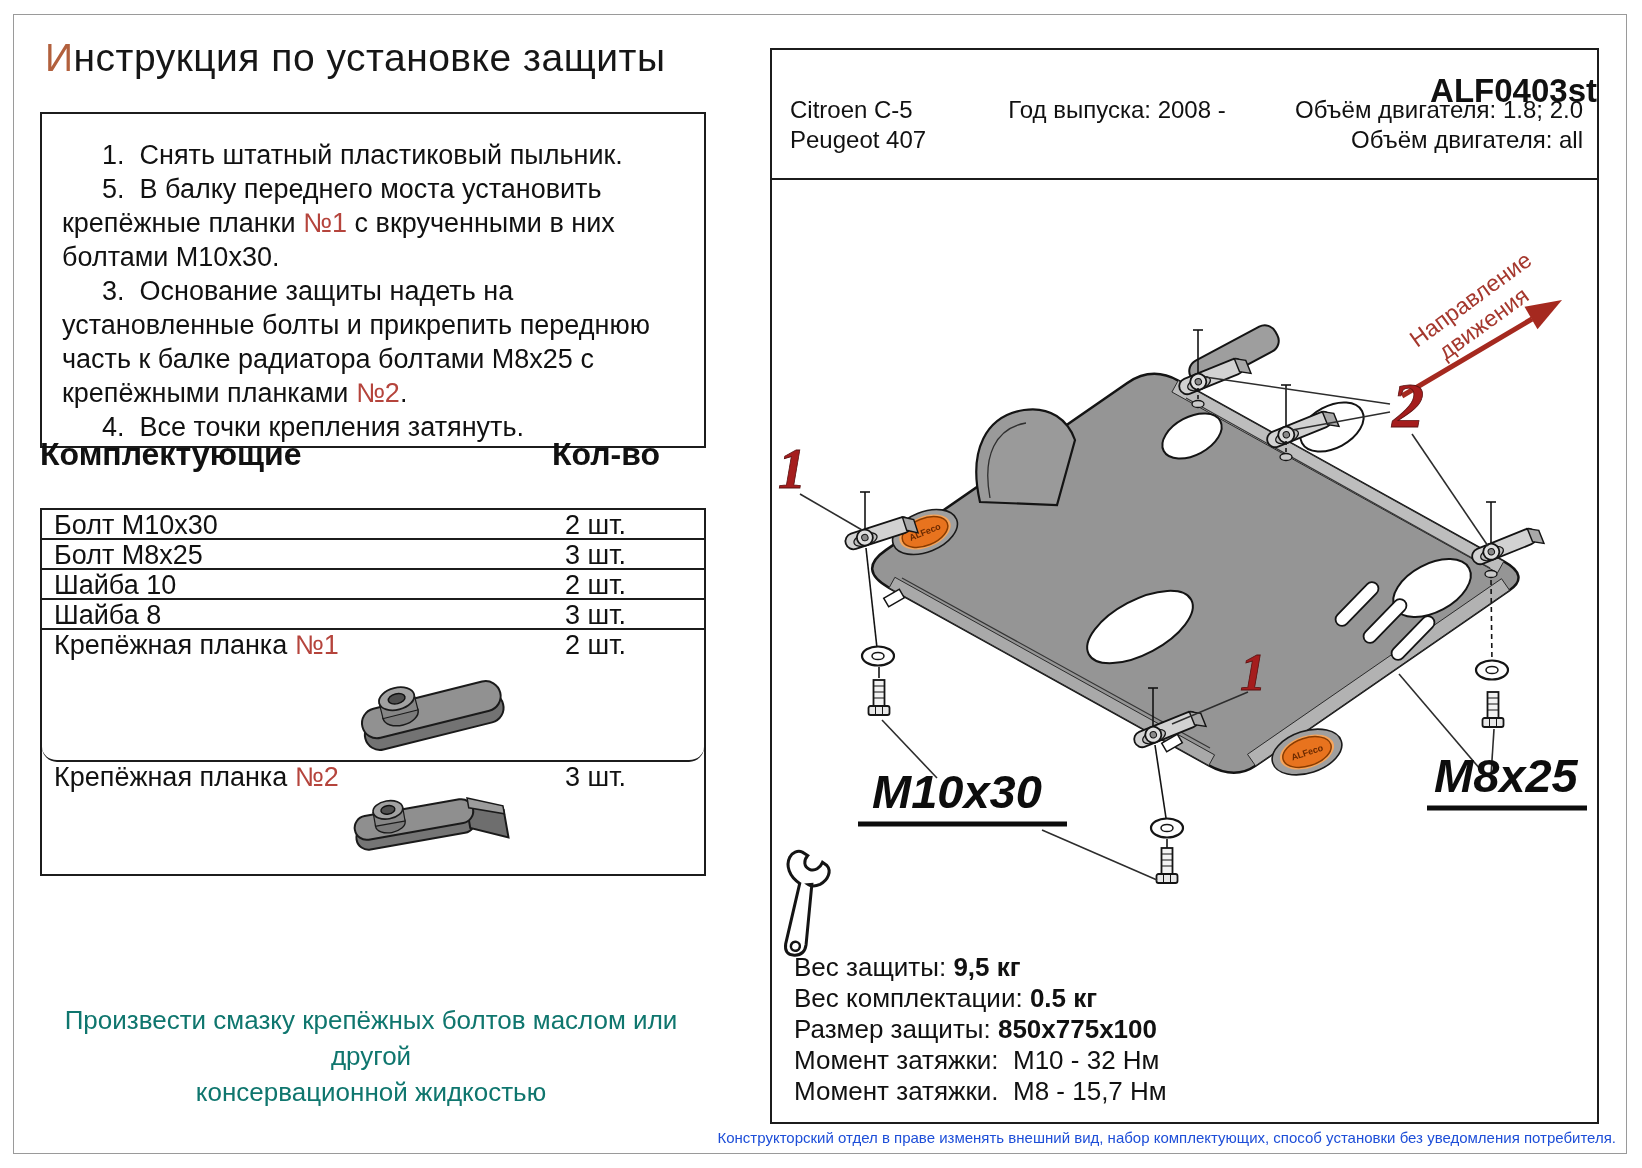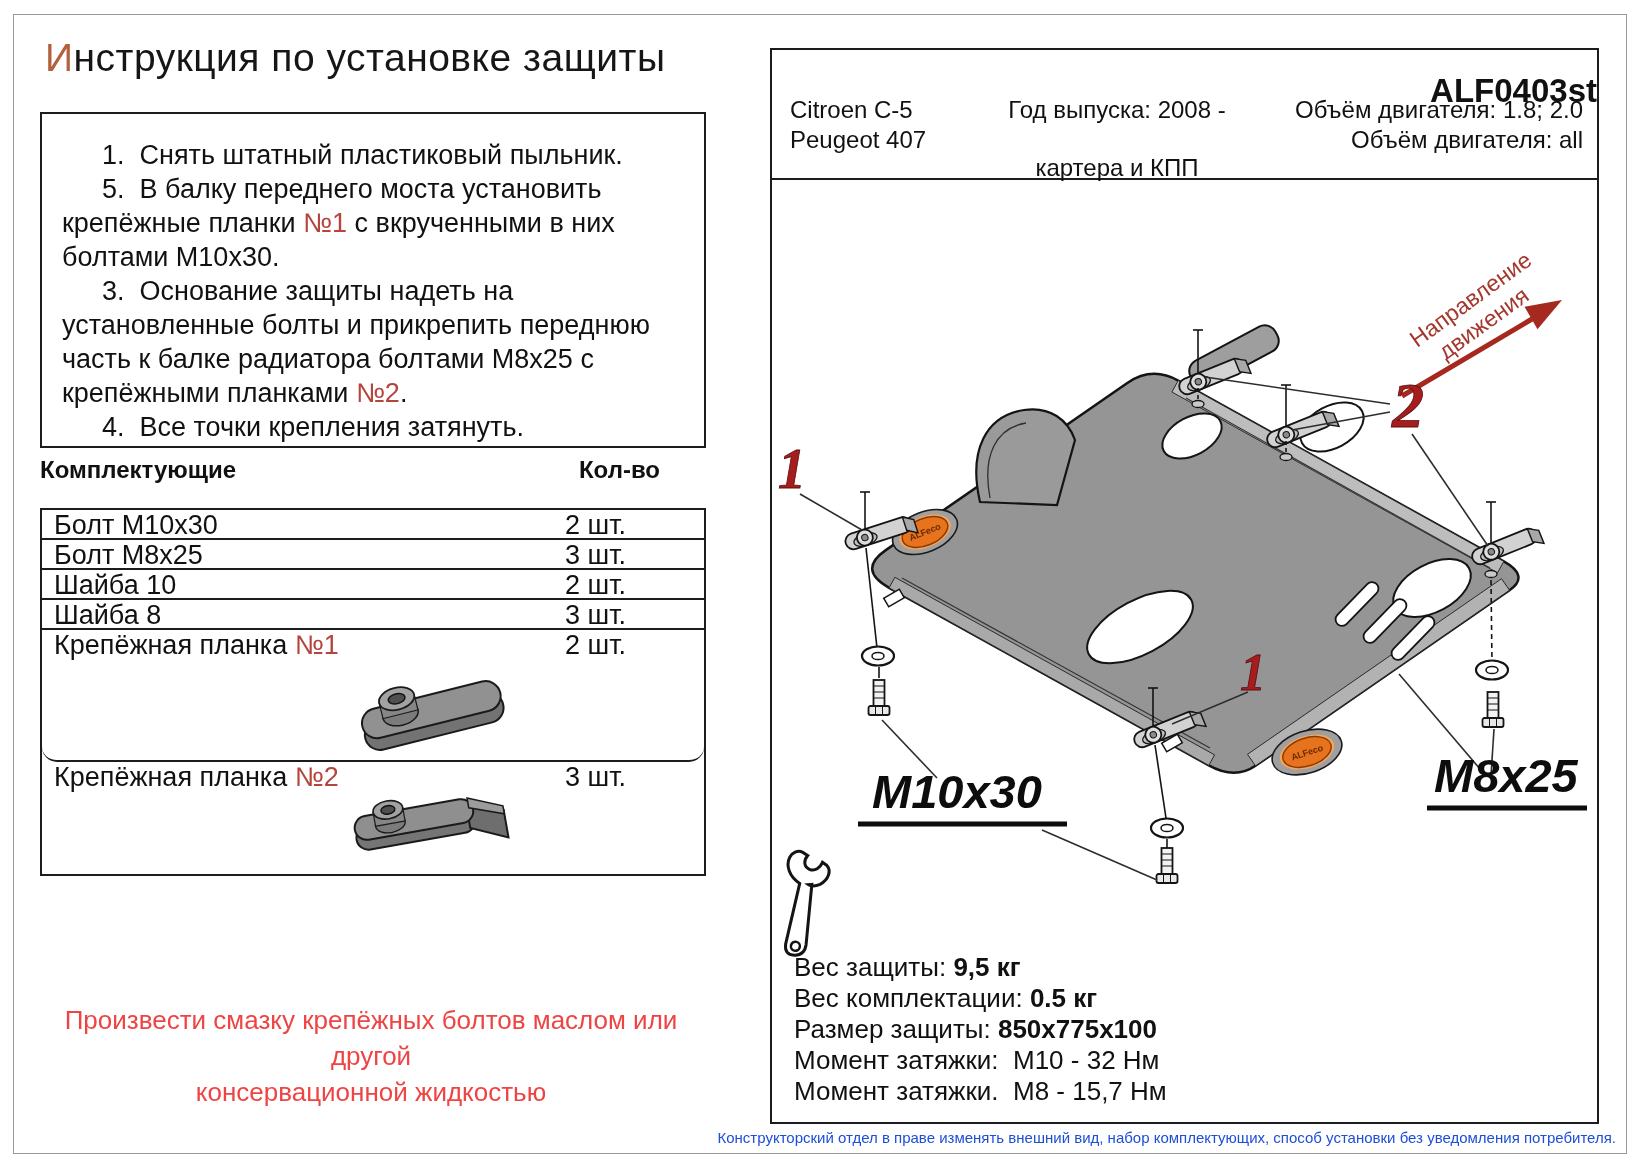--- a/index.html
+++ b/index.html
@@ -6,30 +6,30 @@
   body{font-family:"Liberation Sans", sans-serif; color:#111;}
   #page{position:relative;width:1642px;height:1168px;background:#fff;overflow:hidden;}
   .page-border{position:absolute;left:13px;top:14px;width:1612px;height:1138px;border:1px solid #9a9a9a;}
 
   
   .main-title{position:absolute;left:45px;top:36px;font-size:39px;letter-spacing:0.5px;color:#161616;white-space:nowrap;}
   .main-title .cap{color:#b2603d;}
   .instr-box{position:absolute;left:40px;top:112px;width:622px;height:308px;border:2px solid #1c1c1c;padding:24px 20px 0 20px;}
   .instr-box p{margin:0;font-size:27px;line-height:34px;text-indent:40px;white-space:pre-wrap;}
   .red{color:#b5443c;}
-  .parts-head{position:absolute;left:40px;top:456px;width:620px;display:flex;justify-content:space-between;font-size:24px;font-weight:bold;}
+  .parts-head{position:absolute;left:40px;top:436px;width:620px;display:flex;justify-content:space-between;font-size:32px;font-weight:bold;}
   .parts-head .qtyh{padding-right:0px;}
   .parts-table{position:absolute;left:40px;top:508px;width:662px;border:2px solid #1c1c1c;}
   .prow{position:relative;border-bottom:2px solid #1c1c1c;font-size:27px;line-height:28px;}
   .prow:last-child{border-bottom:none;}
   .prow .plabel{position:absolute;left:12px;top:1px;white-space:pre;}
   .prow .pqty{position:absolute;left:523px;top:1px;white-space:pre;}
   .h28{height:28px;} .h130{height:130px;border-radius:15px;} .h112{height:112px;}
   .bimg{position:absolute;}
-  .note{position:absolute;left:40px;top:1002px;width:662px;text-align:center;font-size:26px;line-height:36px;color:#ef4444;}
+  .note{position:absolute;left:40px;top:1002px;width:662px;text-align:center;font-size:26px;line-height:36px;color:#0f766e;}
 
   
   .panel{position:absolute;left:770px;top:48px;width:825px;height:1072px;border:2px solid #1c1c1c;}
   .phead{position:absolute;left:0;top:0;width:100%;height:128px;border-bottom:2px solid #1c1c1c;}
   .pnum{position:absolute;left:0;top:6px;width:100%;text-align:right;font-size:33px;font-weight:bold;margin-top:16px;}
   .hcell{position:absolute;font-size:24px;white-space:nowrap;}
   .car1{left:18px;top:46px;} .car2{left:18px;top:76px;}
   .yr{left:180px;width:330px;text-align:center;}
   .yr1{top:46px;} .yr2{top:76px;} .sub{top:104px;}
   .eng{right:14px;text-align:right;}
@@ -119,21 +119,20 @@
     <div>Произвести смазку крепёжных болтов маслом или другой</div>
     <div>консервационной жидкостью</div>
   </div>
 
   <div class="panel">
     <div class="phead">
       <div class="pnum">ALF0403st</div>
       <span class="hcell car1">Citroen C-5</span>
       <span class="hcell car2">Peugeot 407</span>
       <span class="hcell yr yr1">Год выпуска: 2008 -</span>
-      <span class="hcell yr sub">картера и КПП</span>
       <span class="hcell eng eng1">Объём двигателя: 1.8; 2.0</span>
       <span class="hcell eng eng2">Объём двигателя: all</span>
     </div>
 
     <svg class="diagram" viewBox="0 0 825 938">
 
       <g transform="translate(645,168) rotate(-36)" fill="#a5382e" font-size="23">
         <text x="0" y="0">Направление</text>
         <text x="16" y="27">движения</text>
       </g>

